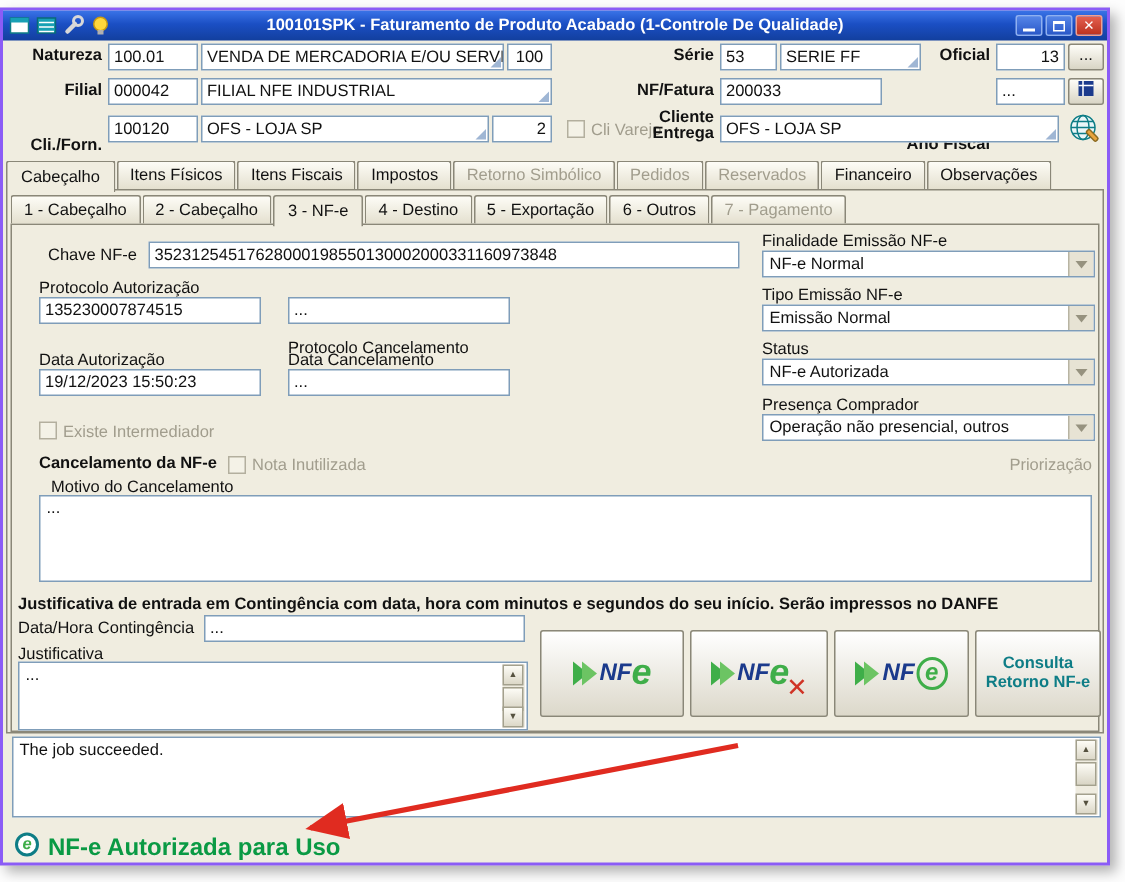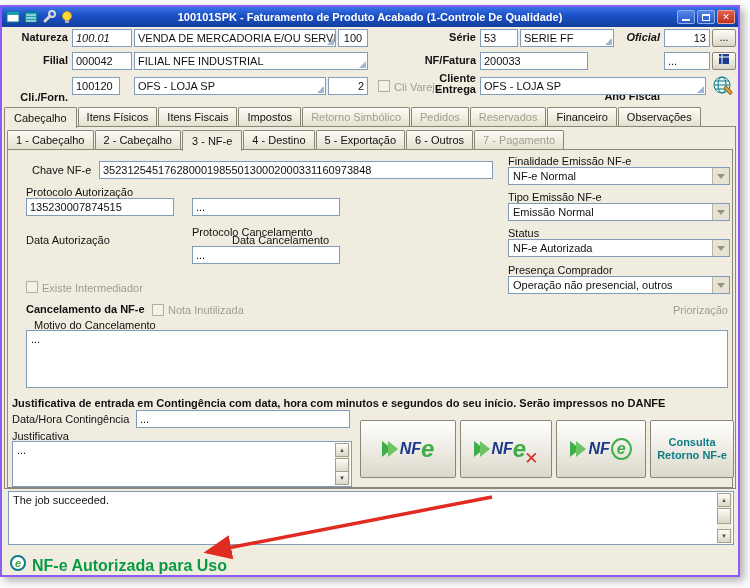--- a/index.html
+++ b/index.html
@@ -97,45 +97,45 @@
       <div class="tbb">
           <span class="gmax"></span>
         </div>
       <div class="tbb close">
           <span>✕</span>
         </div>
     </div>
   </div>
 
   <div class="lbl" style="left:4px;top:24px;width:62px;">Natureza</div>
-  <div class="fld" style="left:70px;top:22px;width:60px;font-style:italic;">100.01</div>
+  <div class="fld" style="left:70px;top:22px;width:60px;">100.01</div>
   <div class="fld grip" style="left:132px;top:22px;width:202px;">VENDA DE MERCADORIA E/OU SERVI</div>
   <div class="fld center" style="left:336px;top:22px;width:30px;">100</div>
   <div class="lbl" style="left:424px;top:24px;width:50px;">Série</div>
   <div class="fld" style="left:478px;top:22px;width:38px;">53</div>
   <div class="fld grip" style="left:518px;top:22px;width:94px;">SERIE FF</div>
-  <div class="lbl" style="left:612px;top:24px;width:46px;font-style:italic;">Oficial</div>
+  <div class="lbl" style="left:612px;top:24px;width:46px;">Oficial</div>
   <div class="fld right" style="left:662px;top:22px;width:46px;">13</div>
   <div class="btn3" style="left:710px;top:22px;width:24px;">...</div>
 
   <div class="lbl" style="left:4px;top:47px;width:62px;">Filial</div>
   <div class="fld" style="left:70px;top:45px;width:60px;">000042</div>
   <div class="fld grip" style="left:132px;top:45px;width:234px;">FILIAL NFE INDUSTRIAL</div>
   <div class="lbl" style="left:390px;top:47px;width:84px;">NF/Fatura</div>
   <div class="fld" style="left:478px;top:45px;width:108px;">200033</div>
   <div class="lbl" style="left:592px;top:47px;width:66px;margin-top:36px;">Ano Fiscal</div>
   <div class="fld" style="left:662px;top:45px;width:46px;">...</div>
   <div class="btn3" style="left:710px;top:45px;width:24px;"><span><svg width="12" height="12">
           <rect x="1" y="1" width="10" height="10" fill="#1b3a8c"></rect>
           <line x1="1" y1="4" x2="11" y2="4" stroke="#fff"></line>
           <line x1="4" y1="1" x2="4" y2="11" stroke="#fff"></line>
         </svg></span></div>
 
   <div class="lbl" style="left:4px;top:72px;width:62px;margin-top:12px;">Cli./Forn.</div>
-  <div class="fld" style="left:70px;top:70px;width:48px;">100120</div>
+  <div class="fld" style="left:70px;top:70px;width:60px;">100120</div>
   <div class="fld grip" style="left:132px;top:70px;width:192px;">OFS - LOJA SP</div>
   <div class="fld right" style="left:326px;top:70px;width:40px;">2</div>
   <div class="chk dis" style="left:376px;top:73px;"></div>
   <div class="txt gray" style="left:392px;top:74px;">Cli Varejo</div>
   <div class="lbl" style="left:418px;top:66px;width:56px;line-height:11px;">Cliente Entrega</div>
   <div class="fld grip" style="left:478px;top:70px;width:226px;">OFS - LOJA SP</div>
   <div style="position:absolute;left:710px;top:68px;"><span><svg width="24" height="22" viewBox="0 0 24 22">
           <circle cx="10" cy="10" r="8" fill="#eaf6f8" stroke="#0e7d86"></circle>
           <ellipse cx="10" cy="10" rx="4" ry="8" fill="none" stroke="#0e7d86"></ellipse>
           <line x1="2" y1="10" x2="18" y2="10" stroke="#0e7d86"></line>
@@ -171,21 +171,22 @@
 
   <div class="txt" style="left:30px;top:157px;">Chave NF-e</div>
   <div class="fld" style="left:97px;top:154px;width:394px;">35231254517628000198550130002000331160973848</div>
 
   <div class="txt" style="left:24px;top:179px;">Protocolo Autorização</div>
   <div class="txt" style="left:190px;top:179px;margin-top:40px;">Protocolo Cancelamento</div>
   <div class="fld" style="left:24px;top:191px;width:148px;">135230007874515</div>
   <div class="fld" style="left:190px;top:191px;width:148px;">...</div>
 
   <div class="txt" style="left:24px;top:227px;">Data Autorização</div>
-  <div class="txt" style="left:190px;top:227px;margin-left:40px;">Data Cancelamento</div>
+  <div class="txt" style="left:190px;top:227px;">Data Cancelamento</div>
+  <div class="fld" style="left:24px;top:239px;width:148px;">19/12/2023 15:50:23</div>
   <div class="fld" style="left:190px;top:239px;width:148px;">...</div>
 
   <div class="chk dis" style="left:24px;top:274px;"></div>
   <div class="txt gray" style="left:40px;top:275px;">Existe Intermediador</div>
 
   <div class="txt" style="left:506px;top:148px;">Finalidade Emissão NF-e</div>
   <div class="dd" style="left:506px;top:160px;width:222px;">
     <span>NF-e Normal</span>
     <span class="ddarrow">
         <span class="ddtri"></span>

